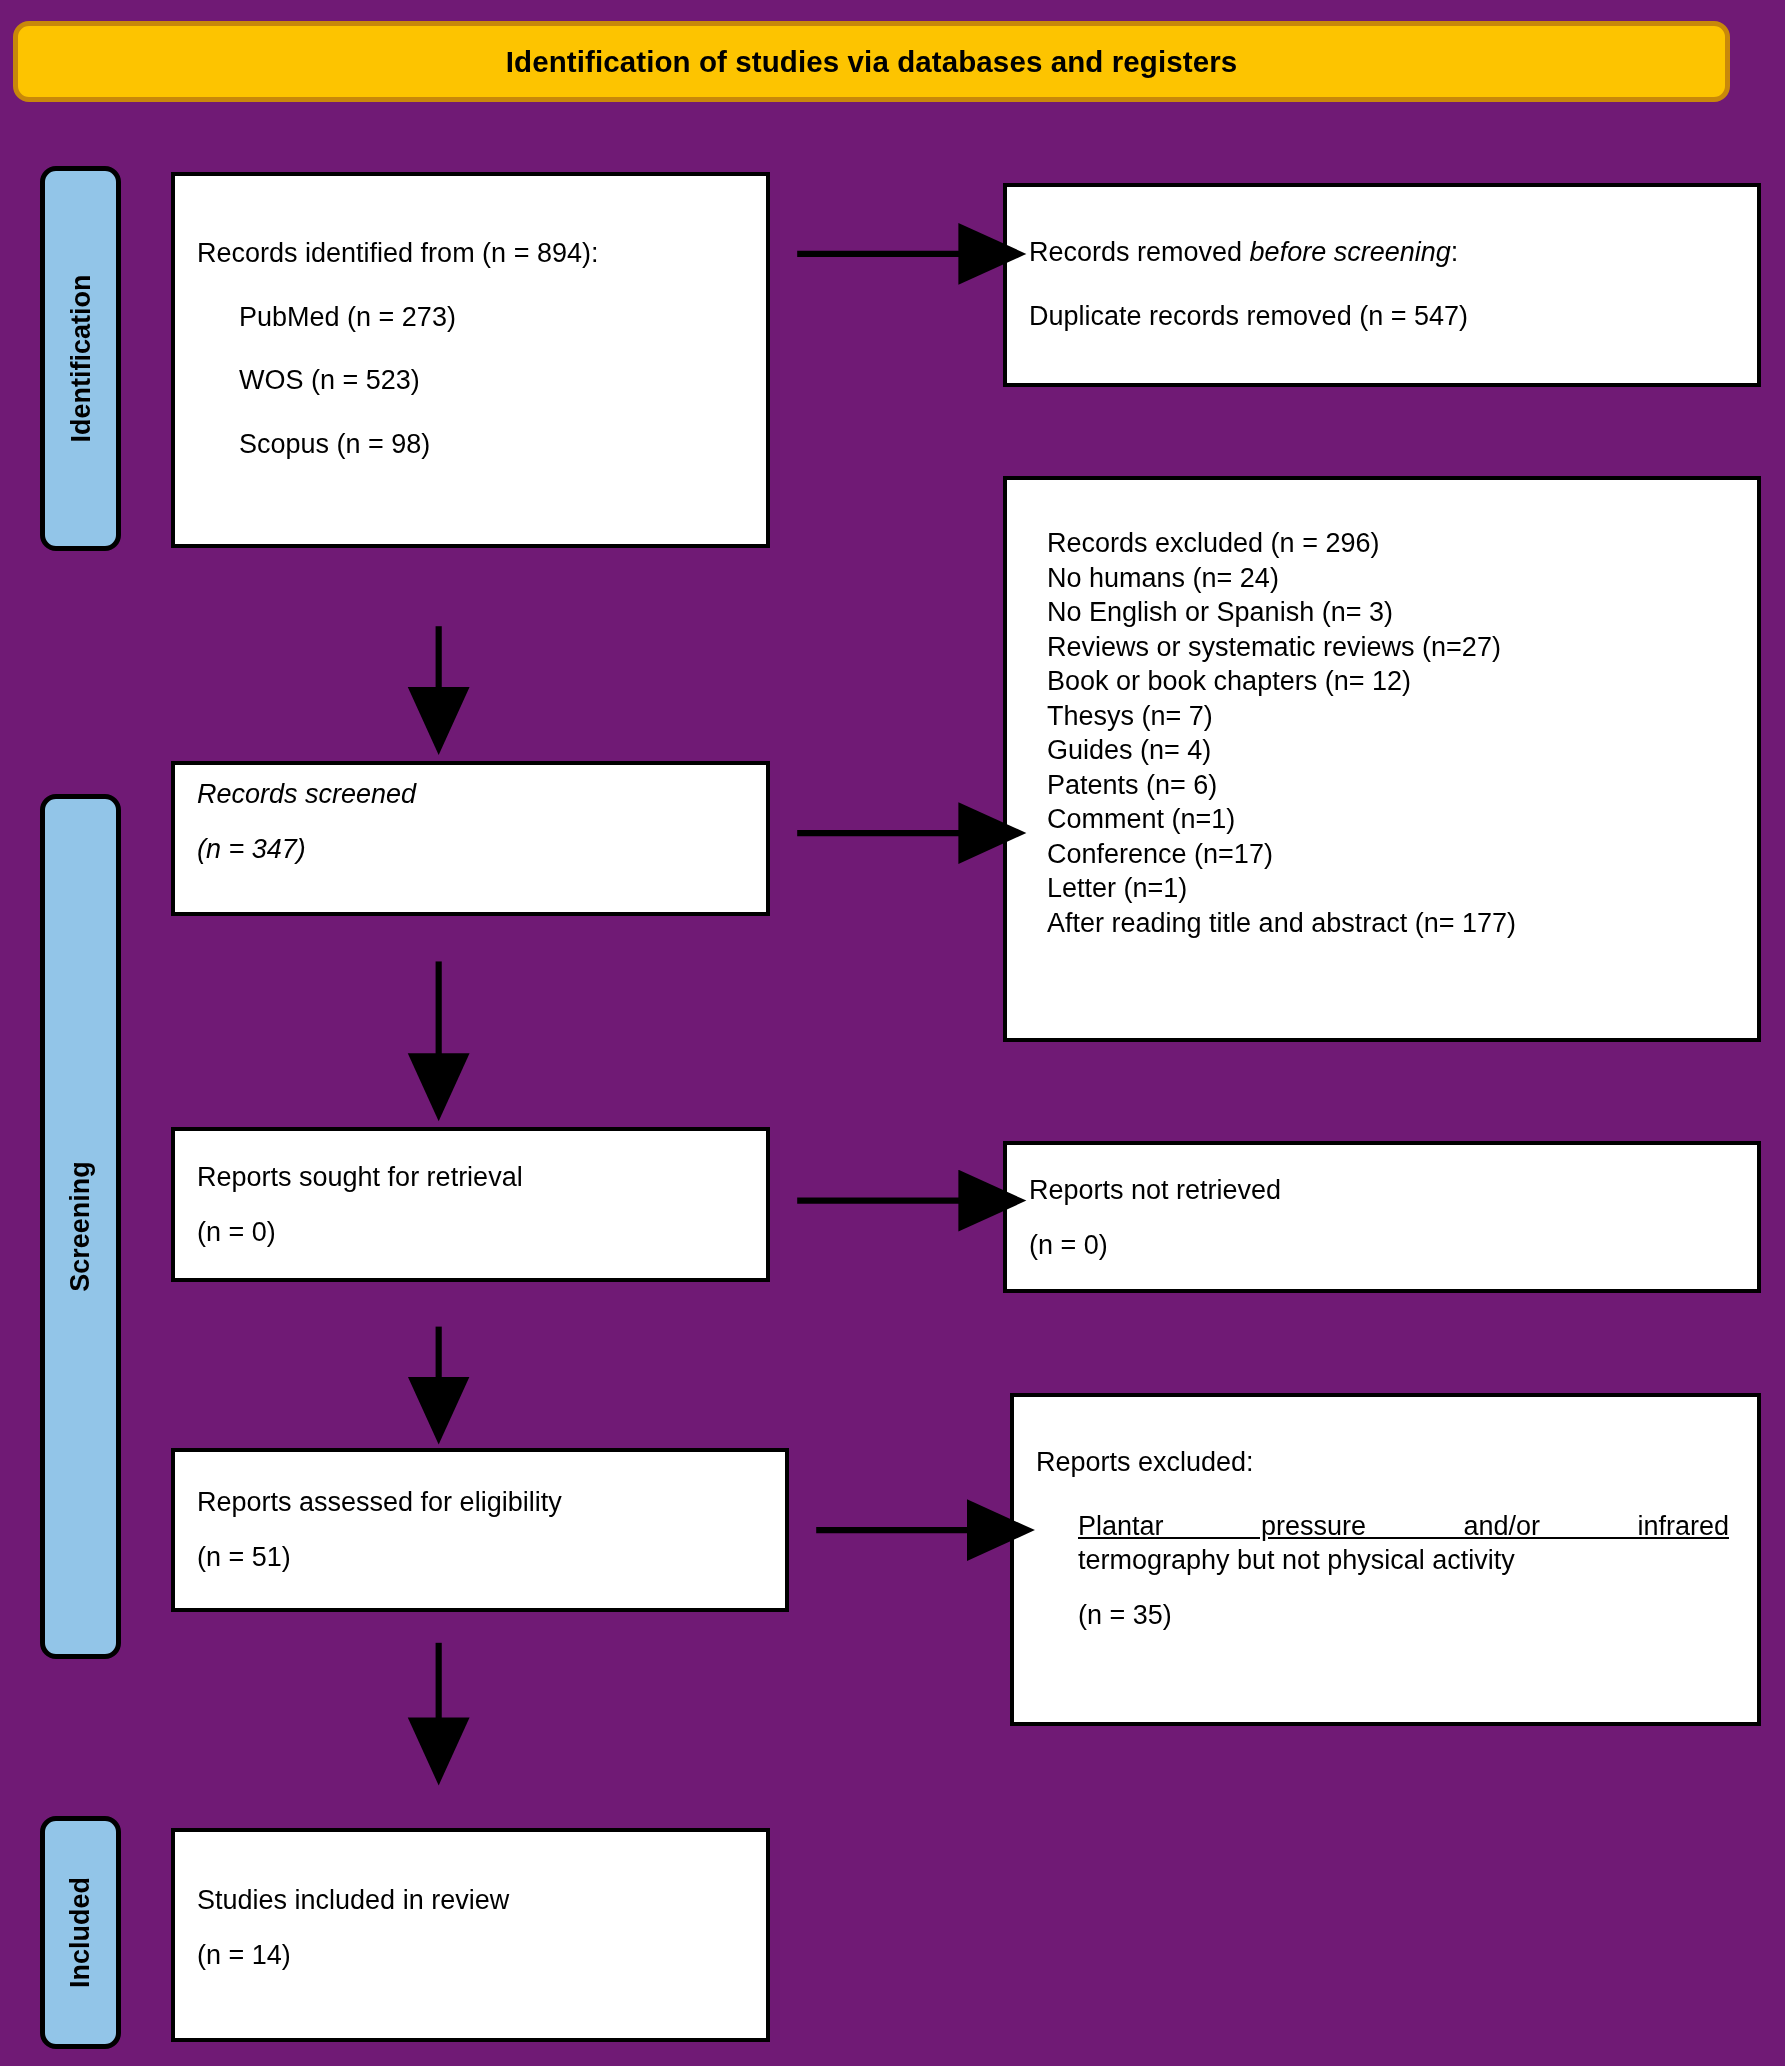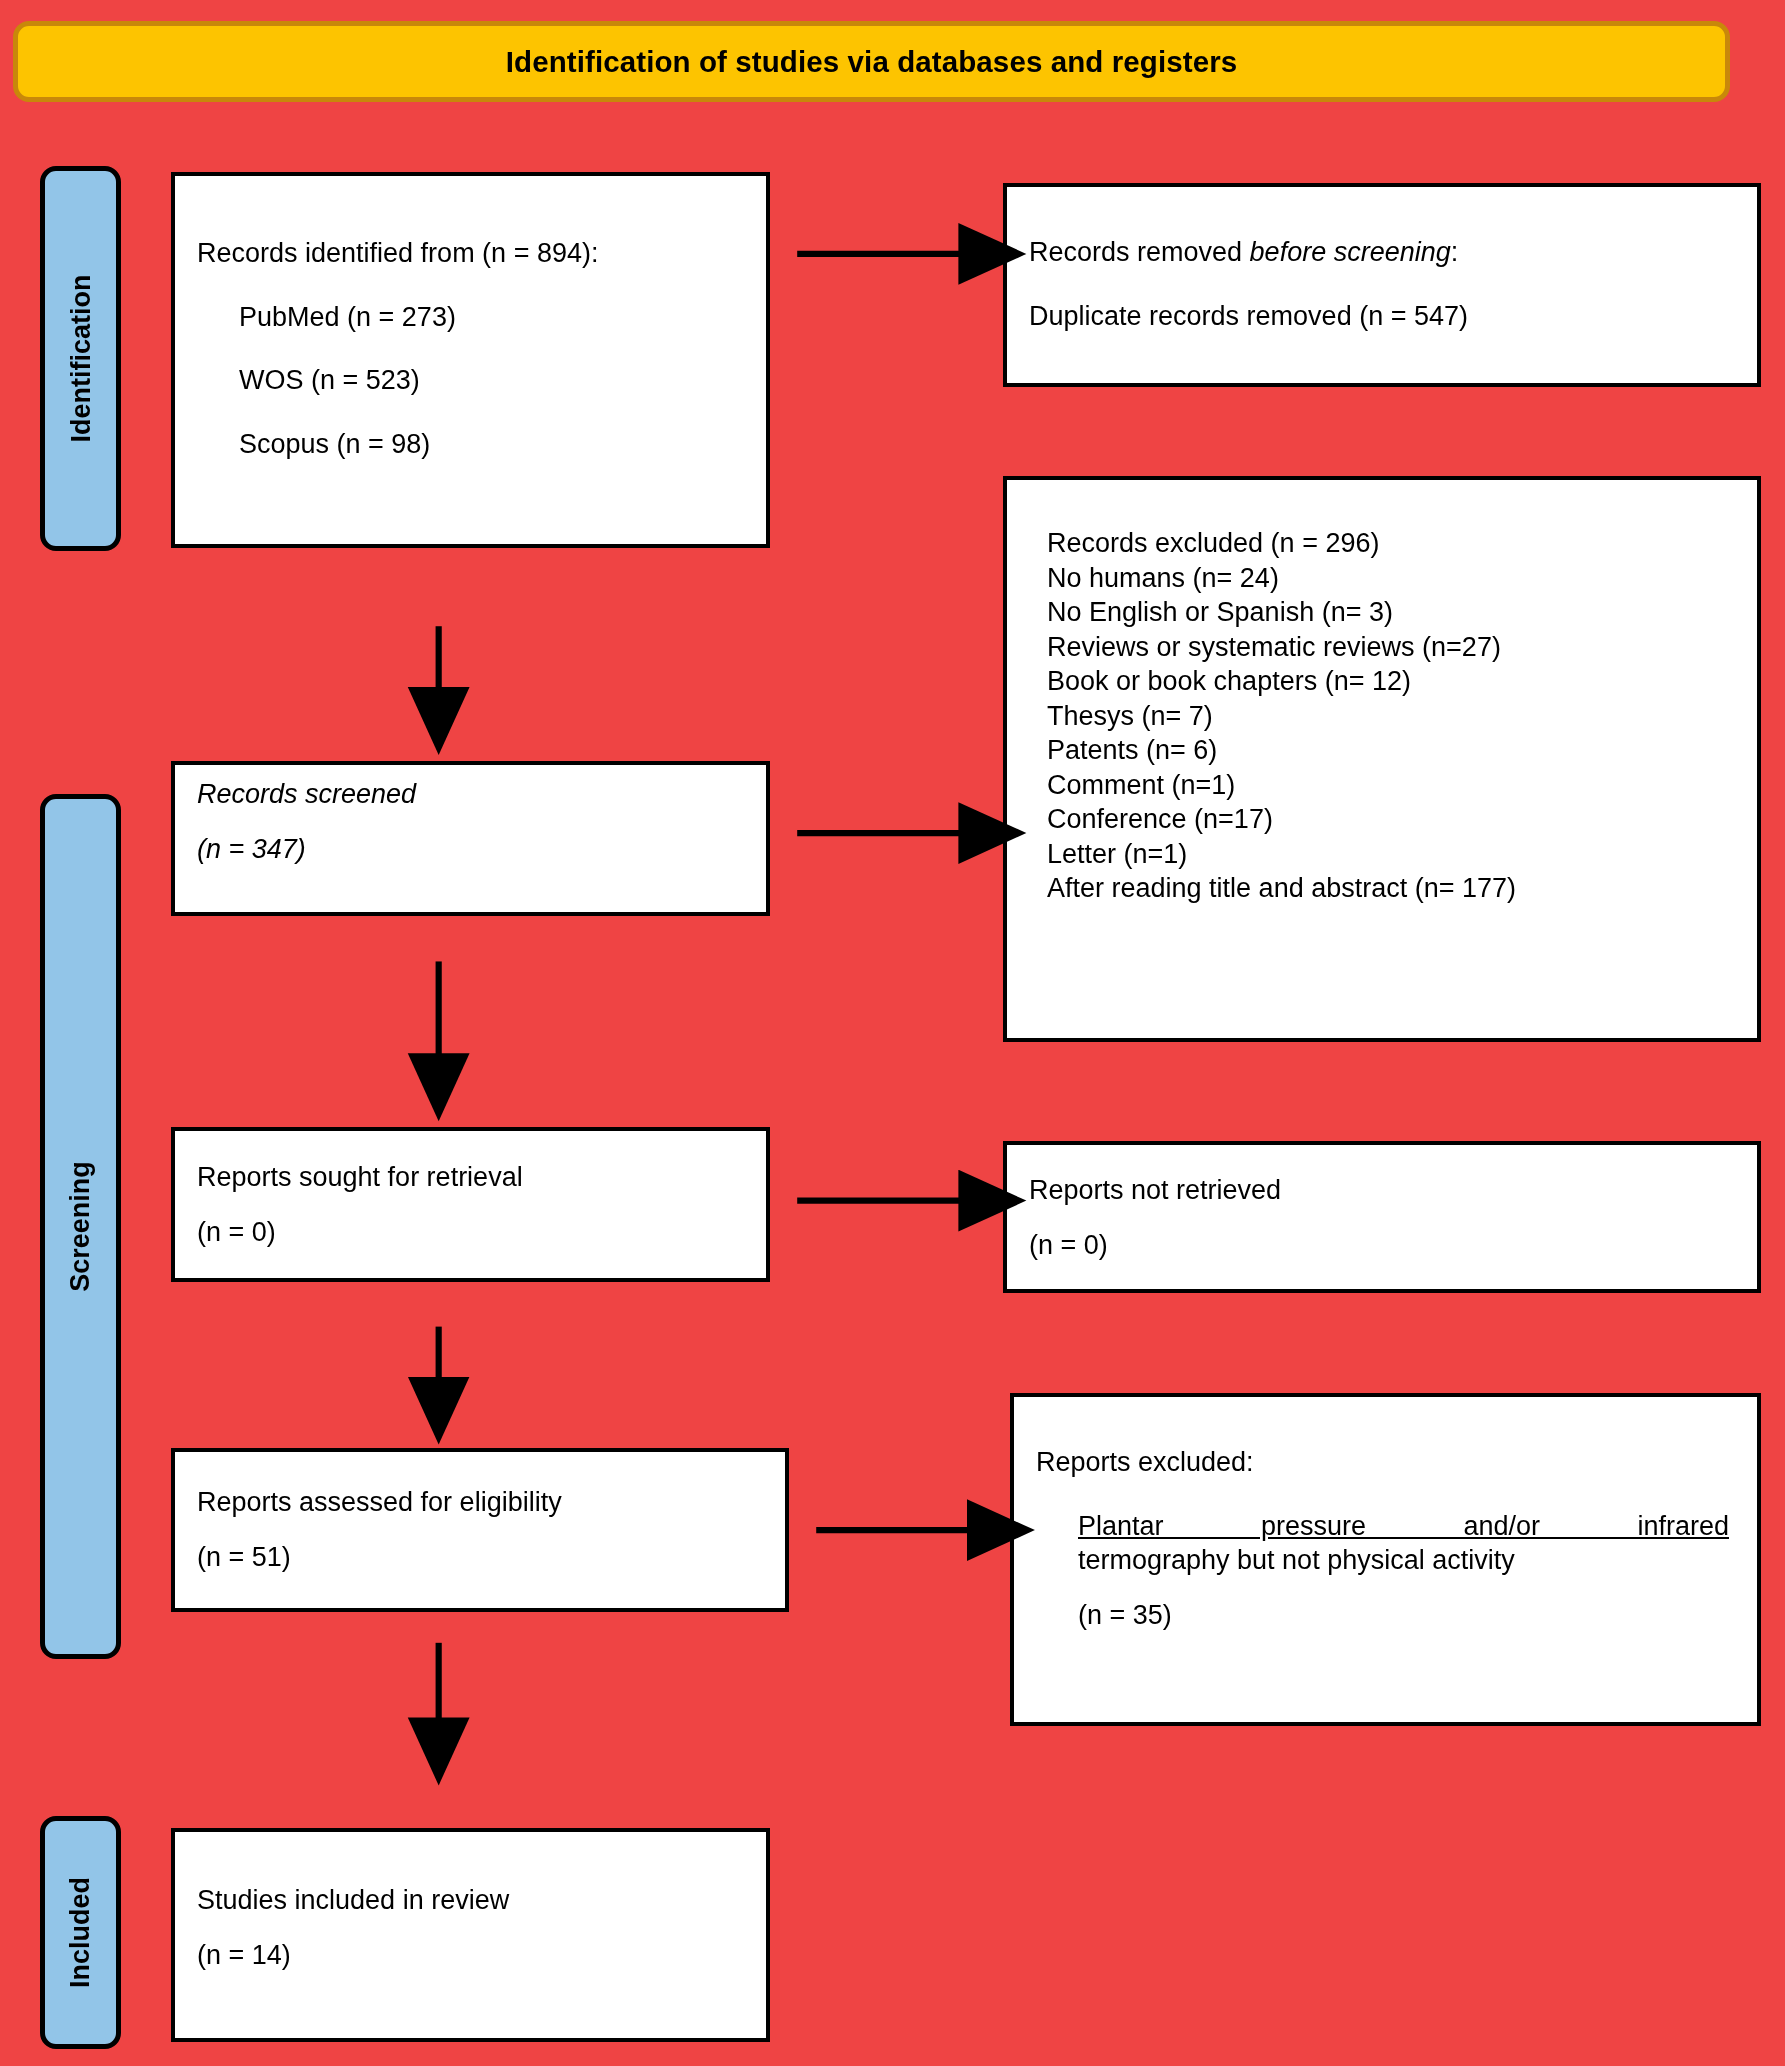--- a/index.html
+++ b/index.html
@@ -7,21 +7,21 @@
     padding: 0;
     background: #ffffff;
   }
   body {
     font-family: "Liberation Sans", sans-serif;
   }
   #page {
     position: relative;
     width: 1786px;
     height: 2066px;
-    background: #ef4444;
+    background: #701a75;
     overflow: hidden;
   }
 
   
   .banner {
     position: absolute;
     left: 13px;
     top: 21.4px;
     width: 1717px;
     height: 81px;
@@ -148,20 +148,21 @@
   </div>
 
   <div class="box" style="left:1003px; top:476px; width:758px; height:566px;">
     <div class="box-inner" style="top:46px;">
       <div class="line tight">Records excluded (n = 296)</div>
       <div class="line tight">No humans (n= 24)</div>
       <div class="line tight">No English or Spanish (n= 3)</div>
       <div class="line tight">Reviews or systematic reviews (n=27)</div>
       <div class="line tight">Book or book chapters (n= 12)</div>
       <div class="line tight">Thesys (n= 7)</div>
+      <div class="line tight">Guides (n= 4)</div>
       <div class="line tight">Patents (n= 6)</div>
       <div class="line tight">Comment (n=1)</div>
       <div class="line tight">Conference (n=17)</div>
       <div class="line tight">Letter (n=1)</div>
       <div class="line tight">After reading title and abstract (n= 177)</div>
     </div>
   </div>
 
   <div class="box" style="left:171px; top:1127px; width:599px; height:155px;">
     <div class="box-inner" style="top:33px;">

